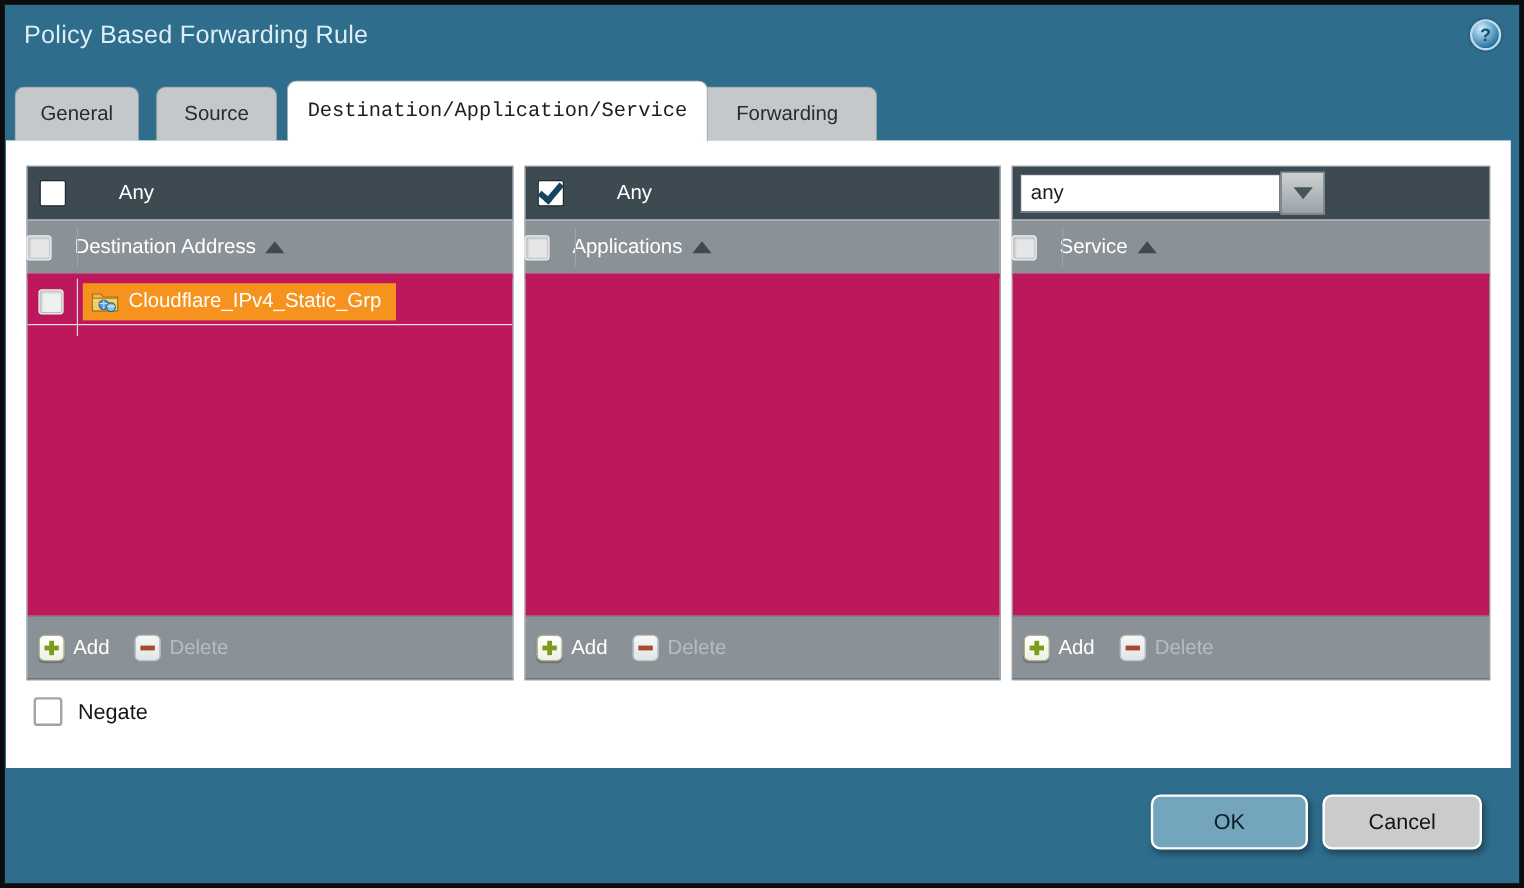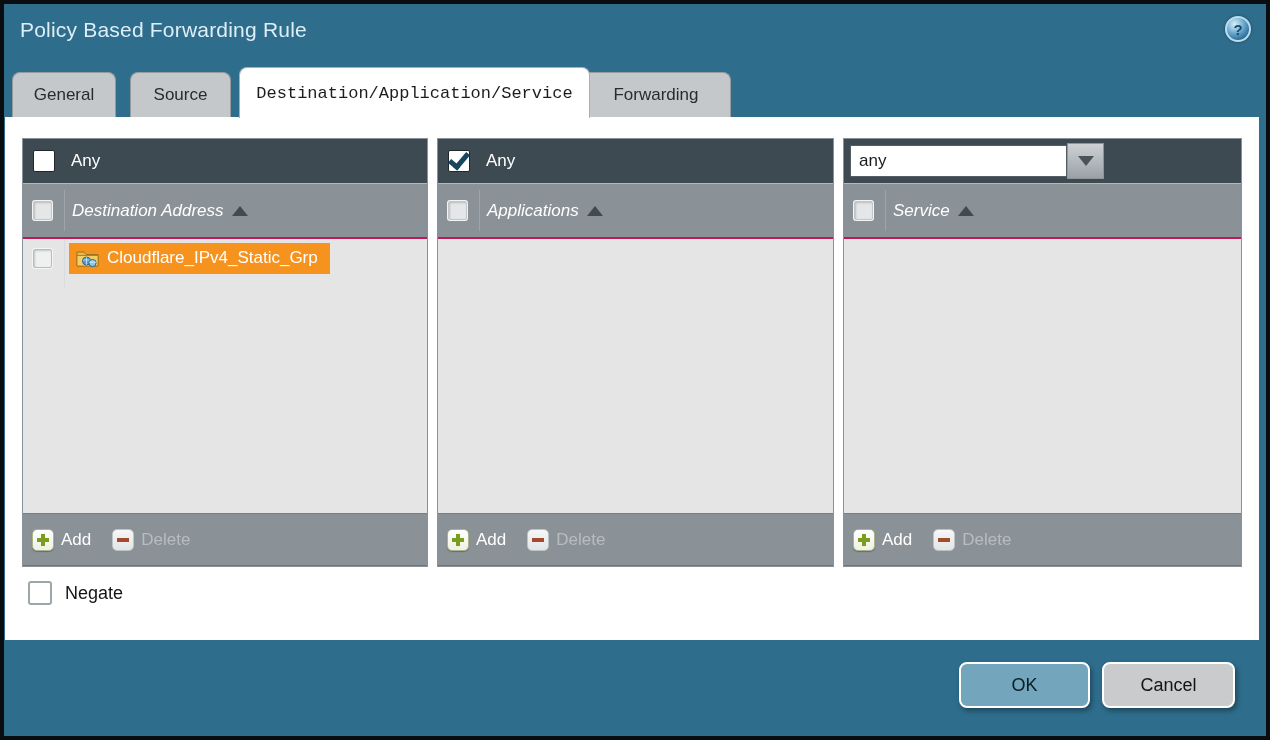--- a/index.html
+++ b/index.html
@@ -28,31 +28,31 @@
   
   .panel { position:absolute; left:1px; top:113px; width:1254px; height:523px; background:#ffffff; z-index:3; }
 
   
   .col { position:absolute; top:21px; height:429px; display:flex; flex-direction:column;
          border:1px solid #8a9197; background:#FAFAFA; }
   #col-destination { left:17px;  width:406px; }
   #col-applications{ left:432px; width:397px; }
   #col-service     { left:838px; width:399px; }
 
-  .topbar { height:44px; background:#3E4A52; display:flex; align-items:center; padding-left:10px; flex:0 0 auto; }
+  .topbar { height:44px; background:#3E4A52; display:flex; align-items:center; padding-left:10px; flex:0 0 auto;gap:28px; }
   .topbar .lbl { color:#fff; font-size:17px; margin-left:16px; }
 
-  .subhead { height:54px; background:#8A9197; border-top:1px solid #b2b8bc; display:flex; align-items:center;
-             padding-left:10px; flex:0 0 auto; position:relative;font-style:italic; }
+  .subhead { height:45px; background:#8A9197; border-top:1px solid #b2b8bc; display:flex; align-items:center;
+             flex:0 0 auto; position:relative; }
   .subhead .divider { position:absolute; left:41px; top:6px; bottom:6px; width:1px; background:#9ea5aa; }
   .subhead .lbl { color:#fff; font-size:17px; margin-left:20px; display:flex; align-items:center; gap:8px; }
   .sort-asc { width:0; height:0; border-left:8px solid transparent; border-right:8px solid transparent;
               border-bottom:10px solid #3f4a51; display:inline-block; }
 
-  .list { flex:1 1 auto; background:#e5e5e5; position:relative; border-top:2px solid #be185d; overflow:hidden; }
+  .list { flex:1 1 auto; background:#be185d; position:relative; border-top:4px solid #be185d; overflow:hidden; }
   .list .col-divider { position:absolute; left:41px; top:0; height:48px; width:1px; background:#d9dbdc; }
 
   .row { height:39px; display:flex; align-items:center; padding-left:10px; border-bottom:1px solid #e4e5e6; }
   .row-sel { margin-left:17px; background:#F6921E; color:#fff; font-size:17px; height:31px;
              display:flex; align-items:center; gap:8px; padding:0 12px 0 7px; }
 
   .footer { height:53px; background:#8A9197; border-top:1px solid #767f85; border-bottom:1px solid #6d767c;
             display:flex; align-items:center; padding-left:9px; gap:7px; flex:0 0 auto; }
   .footer .add-lbl { color:#fff; font-size:17px; margin-right:14px; }
   .footer .del-lbl { color:#b6bcc1; font-size:17px; }

